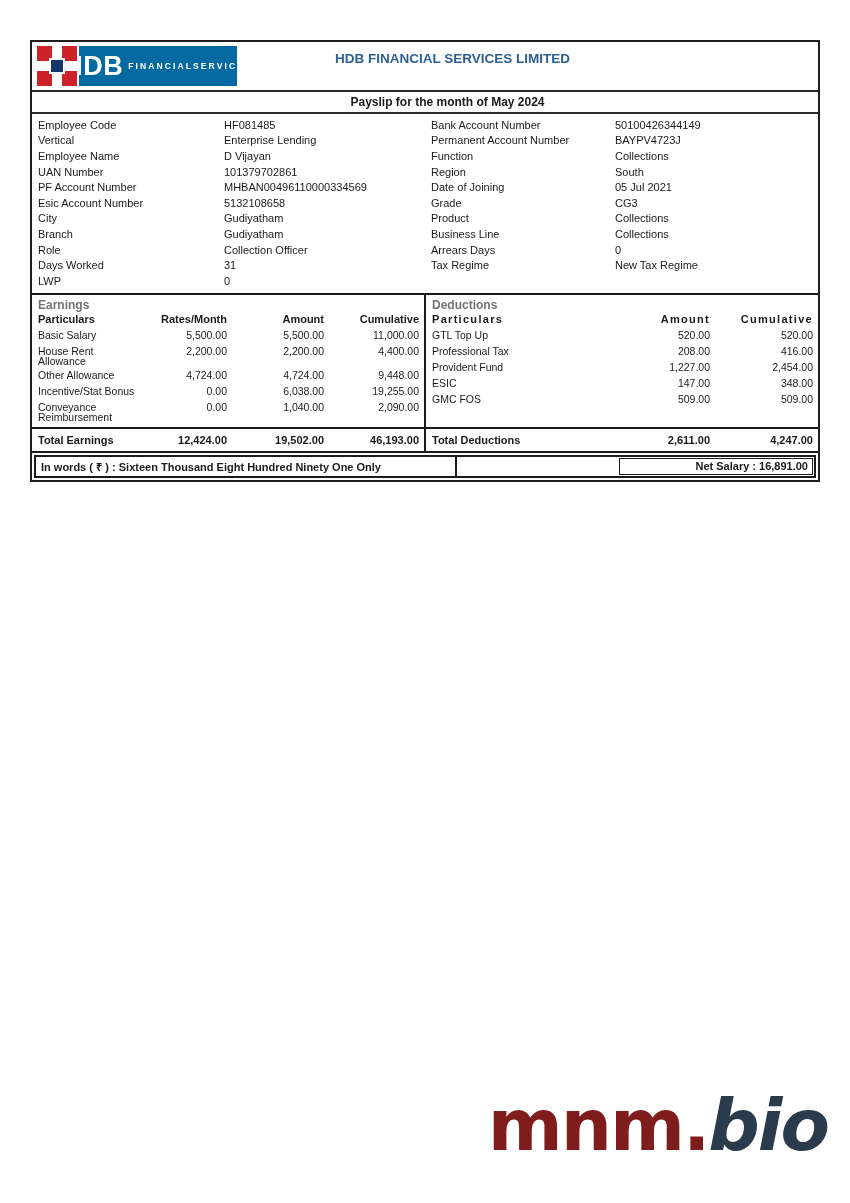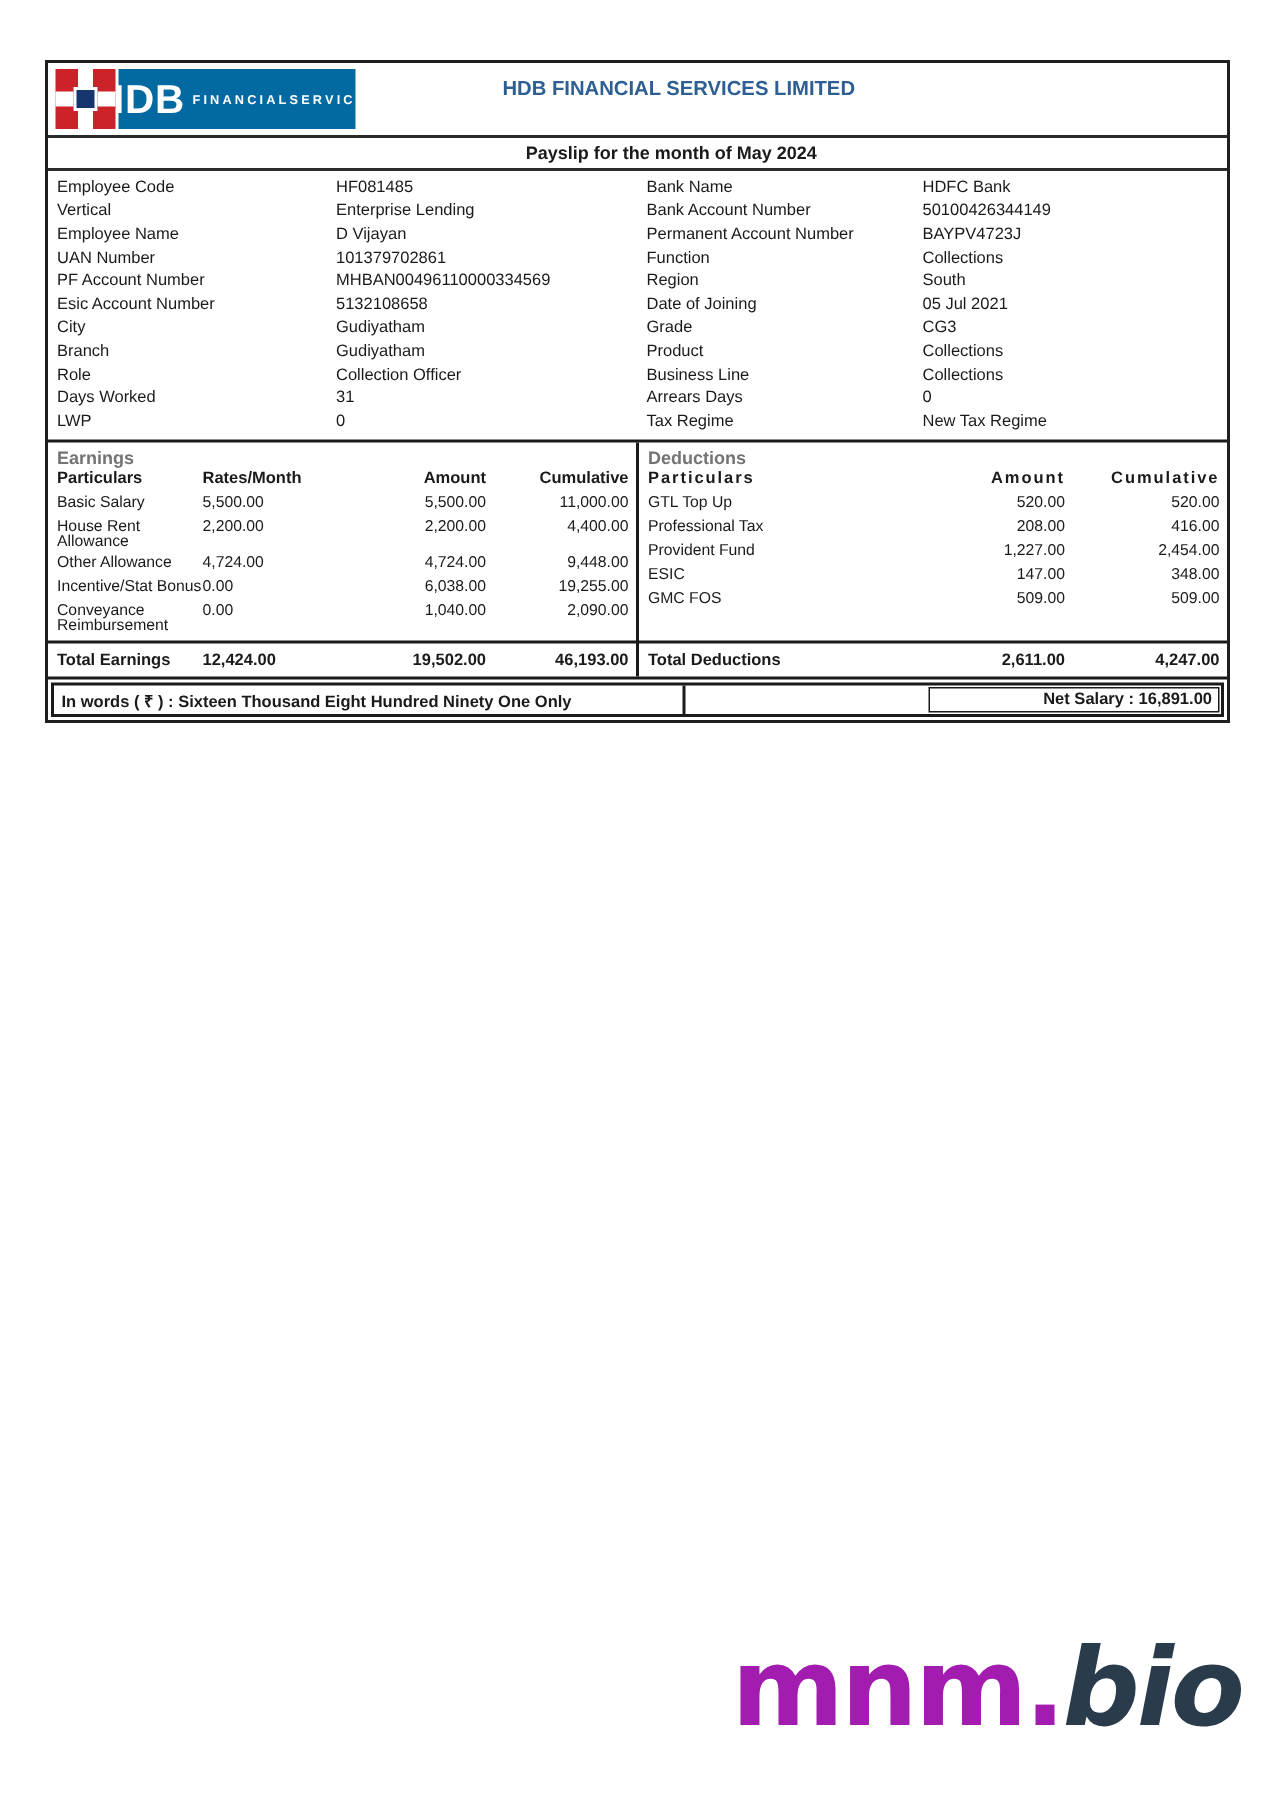--- a/index.html
+++ b/index.html
@@ -31,41 +31,41 @@
 
   
   .tables { display:flex; height:158px; border-bottom:2px solid #1a1a1a; }
   .panel { display:flex; flex-direction:column; }
   .panel.left { width:394px; border-right:2px solid #1a1a1a; flex:none; }
   .panel.right { flex:1;border-radius:31px; }
   .sec-title { color:#737373; font-weight:bold; font-size:12px; padding:3px 6px 1px; height:18px; }
   .thead, .trow, .totrow { display:flex; padding:0 5px 0 6px; font-size:10.5px; }
   .thead { font-weight:bold; font-size:11px; height:16px; align-items:flex-start; }
   .e-label { width:97px; line-height:10.5px; padding-top:1px; }
-  .e-rates { width:92px; }
+  .e-rates { width:92px; text-align:right; }
   .e-amt   { width:97px; text-align:right; }
   .e-cum   { flex:1; text-align:right; }
   .d-label { flex:1; }
   .d-amt   { width:150px; text-align:right; }
   .d-cum   { width:103px; text-align:right; }
   .thead.ded > div { letter-spacing:1.3px; }
   .trow { align-items:flex-start; }
   .trow.h16 { min-height:16px; }
   .trow.h24 { min-height:24px; }
   .totrow { margin-top:auto; border-top:2px solid #1a1a1a; font-weight:bold; font-size:11px; height:24px; align-items:center; }
 
   
   .bottombox { margin:2px; border:2px solid #1a1a1a; height:23px; display:flex; font-size:11px; font-weight:bold; }
   .inwords { width:421px; border-right:2px solid #1a1a1a; display:flex; align-items:center; padding-left:5px; flex:none; }
   .netwrap { flex:1; display:flex; justify-content:flex-end; }
   .netbox { border:1.5px solid #1a1a1a; margin:1px 1px; width:194px; display:flex; align-items:center; justify-content:flex-end; padding-right:4px; }
 
   
   .watermark { position:absolute; top:1086px; right:22px; font-size:72px; font-weight:800; letter-spacing:-2px; line-height:1.1; font-family:"DejaVu Sans", sans-serif; white-space:nowrap; }
-  .wm-teal { color:#a21caf;margin-top:36px; }
+  .wm-teal { color:#7f1d1d;margin-top:36px; }
   .wm-dark { color:#2a3b4c; font-style:italic; }
 </style>
 </head>
 <body>
 
 <div class="payslip">
 
   <div class="hdr">
     <div class="logo">
       <div class="emblem">
@@ -127,24 +127,20 @@
       <div class="drow">
           <span class="dlabel">Days Worked</span>
           <span class="dvalue">31</span>
         </div>
       <div class="drow">
           <span class="dlabel">LWP</span>
           <span class="dvalue">0</span>
         </div>
     </div>
     <div class="dcol right">
-      <div class="drow">
-          <span class="dlabel">Bank Name</span>
-          <span class="dvalue">HDFC Bank</span>
-        </div>
       <div class="drow">
           <span class="dlabel">Bank Account Number</span>
           <span class="dvalue">50100426344149</span>
         </div>
       <div class="drow">
           <span class="dlabel">Permanent Account Number</span>
           <span class="dvalue">BAYPV4723J</span>
         </div>
       <div class="drow">
           <span class="dlabel">Function</span>

